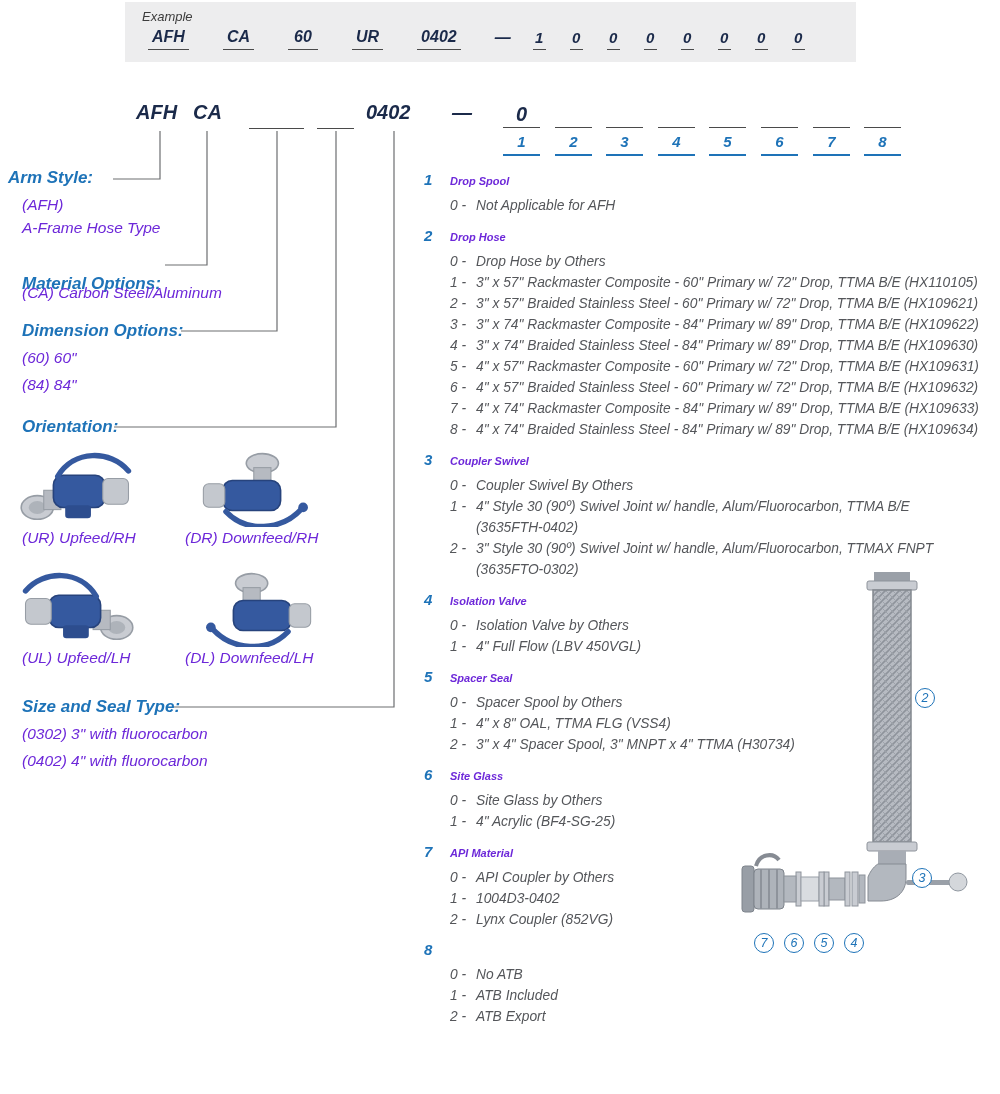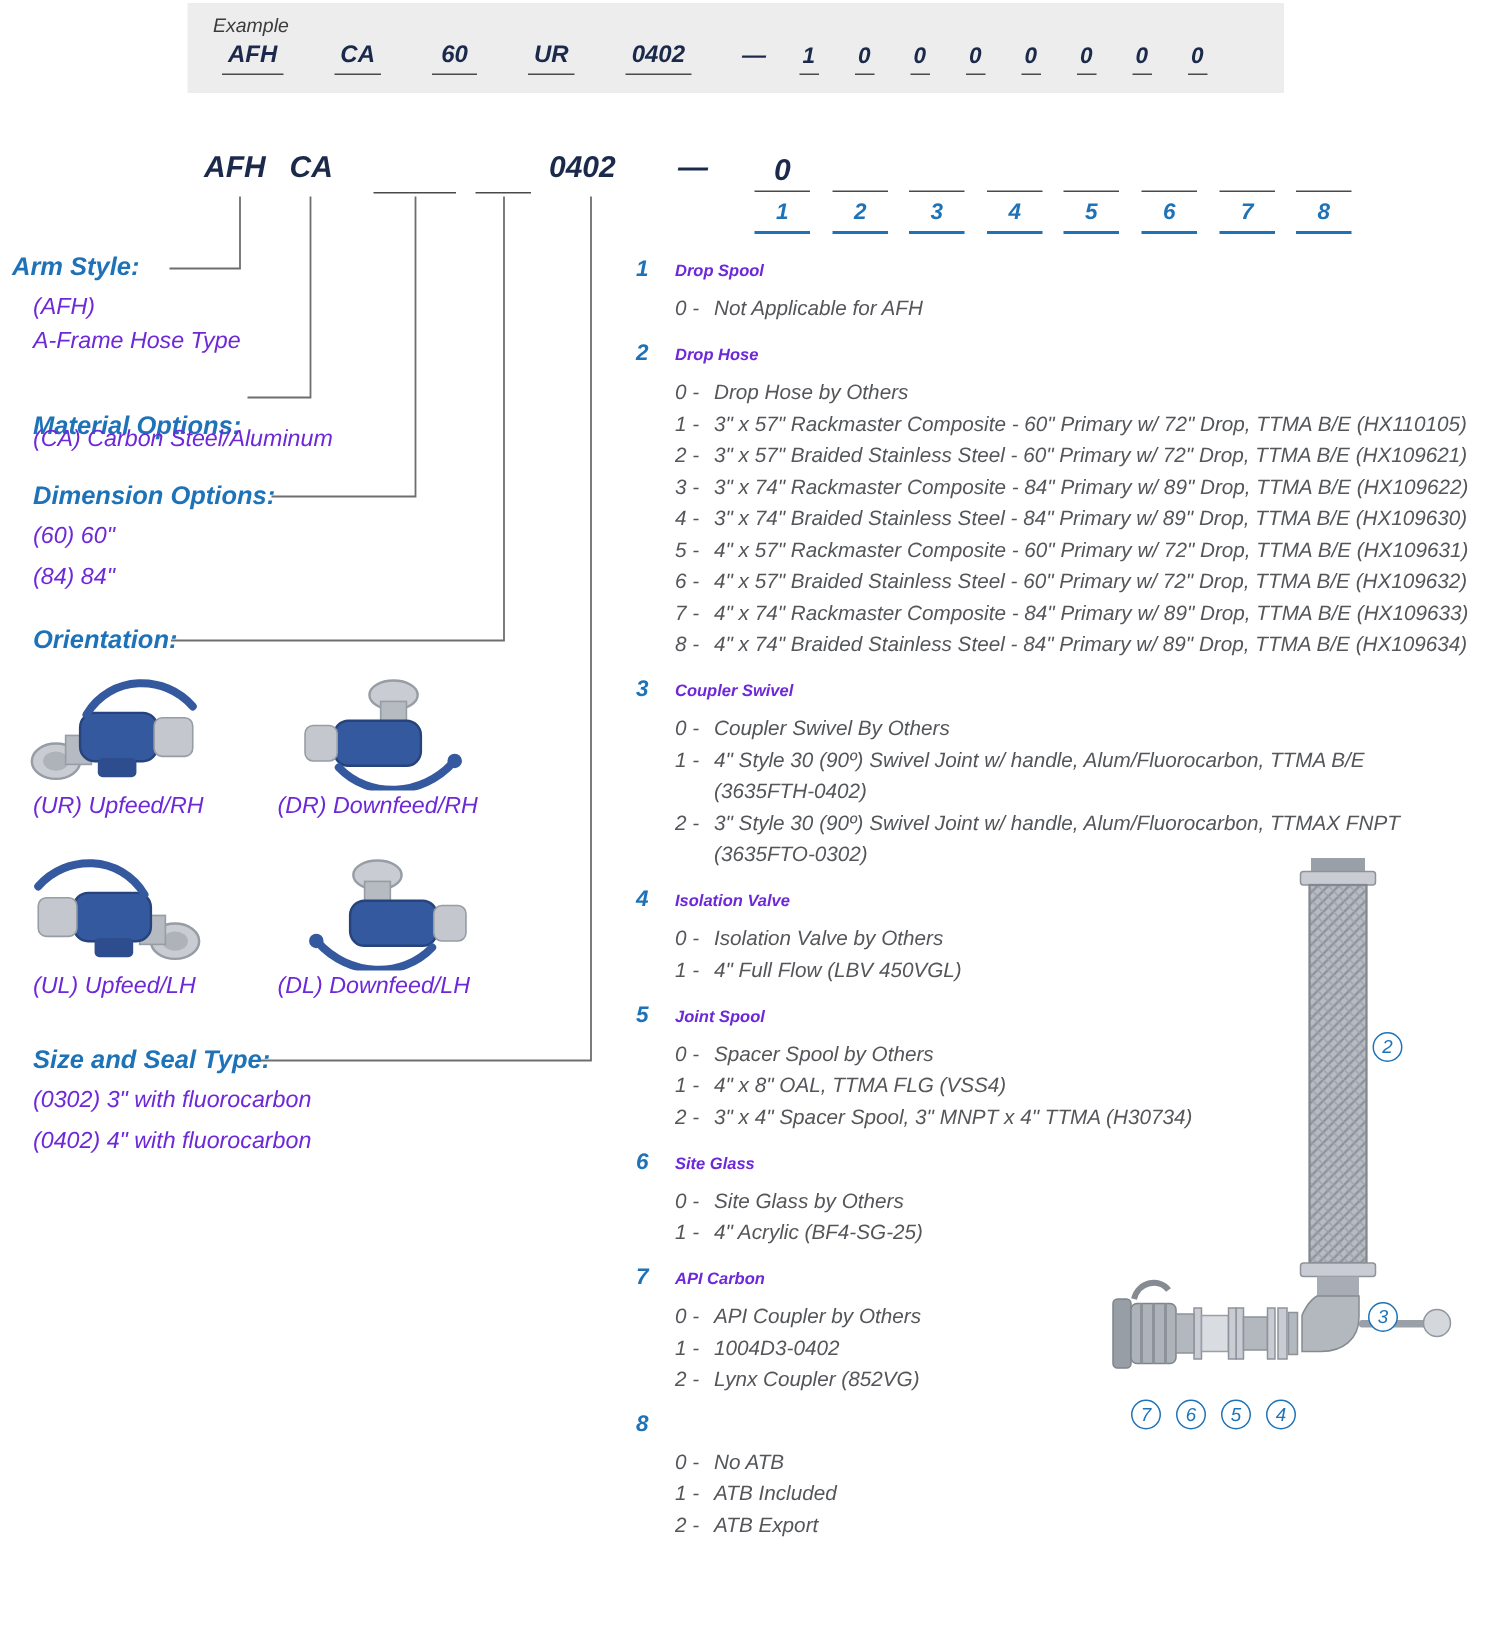--- a/index.html
+++ b/index.html
@@ -246,21 +246,21 @@
           <span class="item-txt">Isolation Valve by Others</span>
         </div>
         <div class="opt-item">
           <span class="item-val">1 -</span>
           <span class="item-txt">4" Full Flow (LBV 450VGL)</span>
         </div>
       </div>
       <div class="opt-section">
         <div class="opt-head">
           <span class="opt-num">5</span>
-          <span class="opt-title">Joint Spool</span>
+          <span class="opt-title">Spacer Seal</span>
         </div>
         <div class="opt-item">
           <span class="item-val">0 -</span>
           <span class="item-txt">Spacer Spool by Others</span>
         </div>
         <div class="opt-item">
           <span class="item-val">1 -</span>
           <span class="item-txt">4" x 8" OAL, TTMA FLG (VSS4)</span>
         </div>
         <div class="opt-item">
@@ -278,21 +278,21 @@
           <span class="item-txt">Site Glass by Others</span>
         </div>
         <div class="opt-item">
           <span class="item-val">1 -</span>
           <span class="item-txt">4" Acrylic (BF4-SG-25)</span>
         </div>
       </div>
       <div class="opt-section">
         <div class="opt-head">
           <span class="opt-num">7</span>
-          <span class="opt-title">API Carbon</span>
+          <span class="opt-title">API Material</span>
         </div>
         <div class="opt-item">
           <span class="item-val">0 -</span>
           <span class="item-txt">API Coupler by Others</span>
         </div>
         <div class="opt-item">
           <span class="item-val">1 -</span>
           <span class="item-txt">1004D3-0402</span>
         </div>
         <div class="opt-item">

